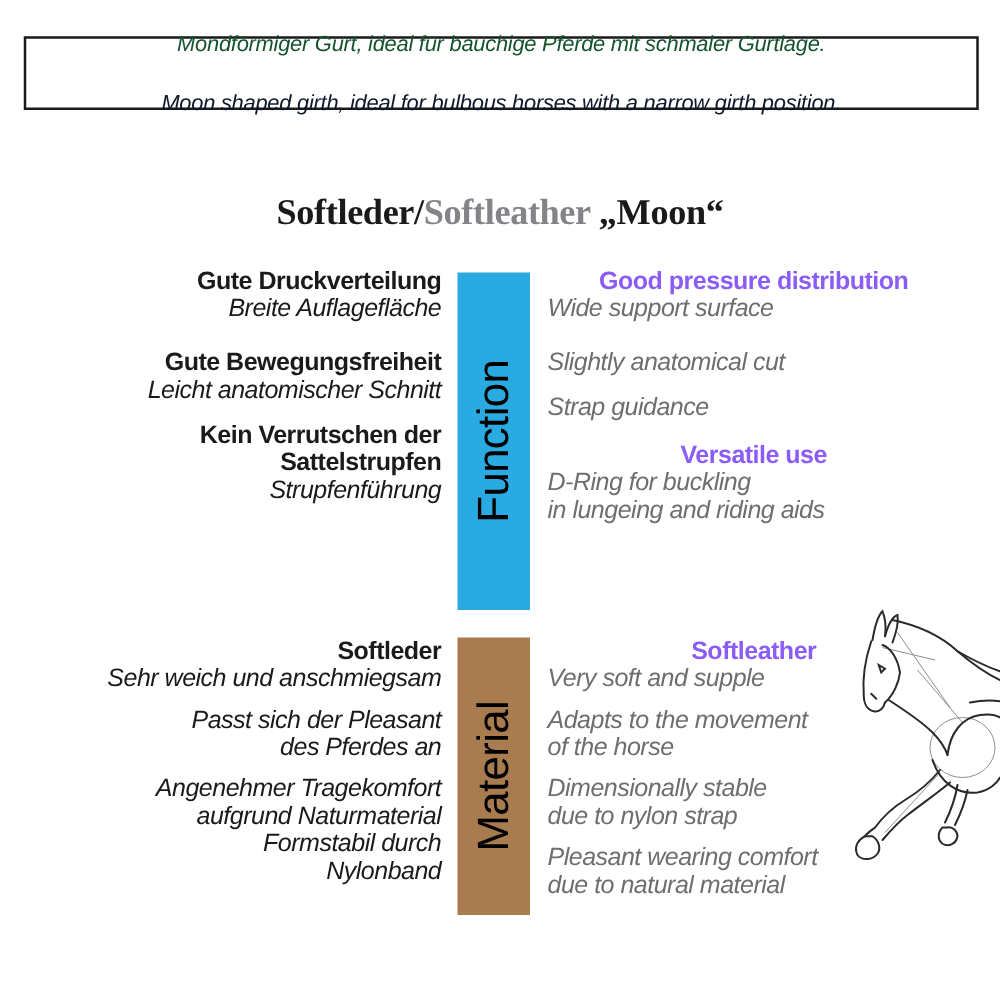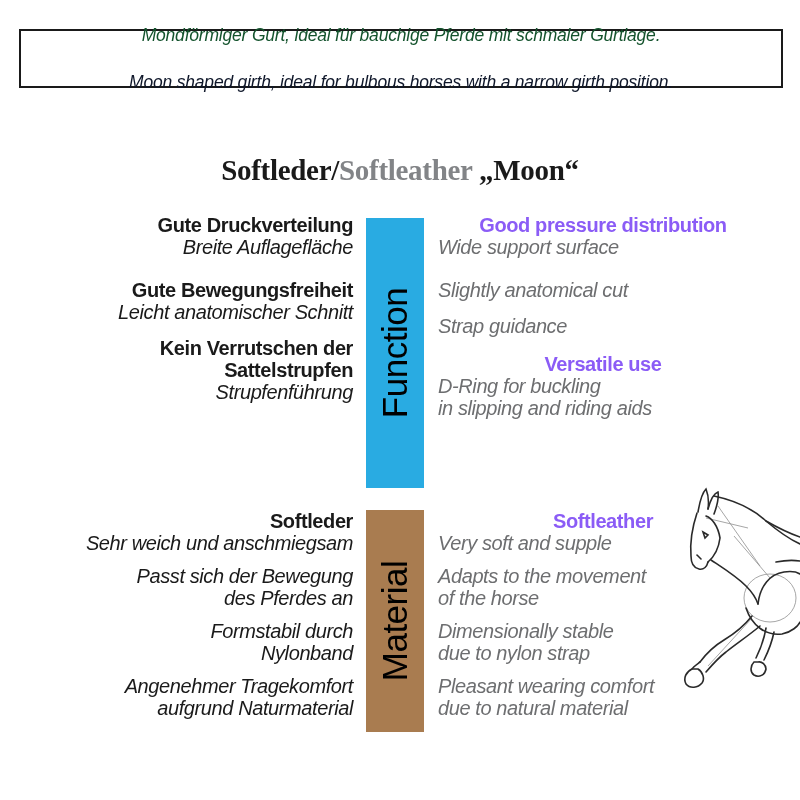--- a/index.html
+++ b/index.html
@@ -90,40 +90,40 @@
     </div>
     <div class="row row2">
       <div class="t">Slightly anatomical cut</div>
     </div>
     <div class="row row3">
       <div class="t">Strap guidance</div>
     </div>
     <div class="row row4">
       <div class="b">Versatile use</div>
       <div class="t">D-Ring for buckling
-in slipping and riding aids</div>
+in lungeing and riding aids</div>
     </div>
   </div>
 
   <div class="col col-de mat">
     <div class="row row1">
       <div class="b">Softleder</div>
       <div class="t">Sehr weich und anschmiegsam</div>
     </div>
     <div class="row row2">
-      <div class="t">Passt sich der Bewegung
+      <div class="t">Passt sich der Pleasant
 des Pferdes an</div>
+    </div>
+    <div class="row row4">
+      <div class="t">Angenehmer Tragekomfort
+aufgrund Naturmaterial</div>
     </div>
     <div class="row row3">
       <div class="t">Formstabil durch
 Nylonband</div>
-    </div>
-    <div class="row row4">
-      <div class="t">Angenehmer Tragekomfort
-aufgrund Naturmaterial</div>
     </div>
   </div>
 
   <div class="bar bar-material" style="background: rgb(169, 124, 80);">
     <span>Material</span>
   </div>
 
   <div class="col col-en mat">
     <div class="row row1">
       <div class="b">Softleather</div>

